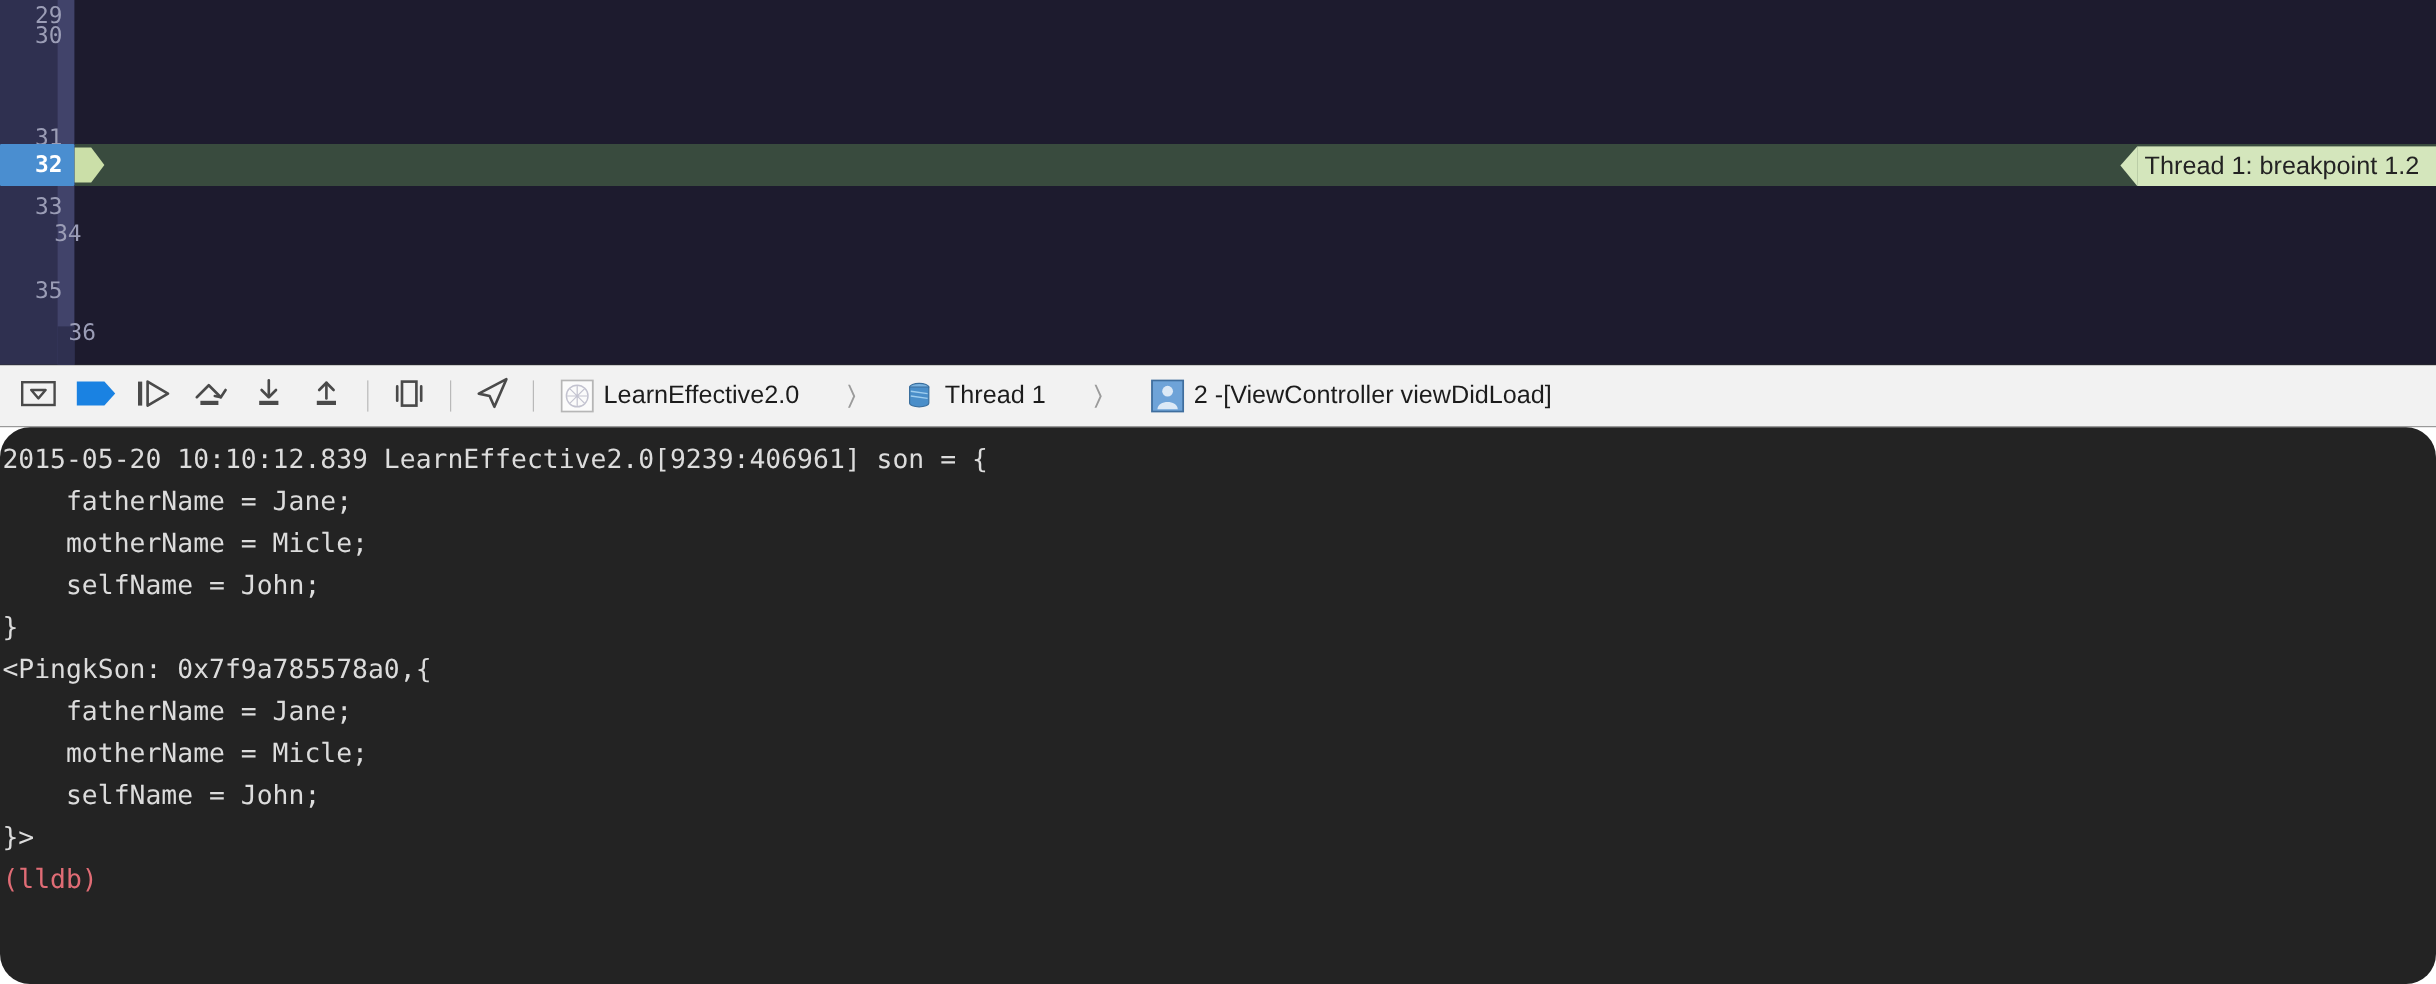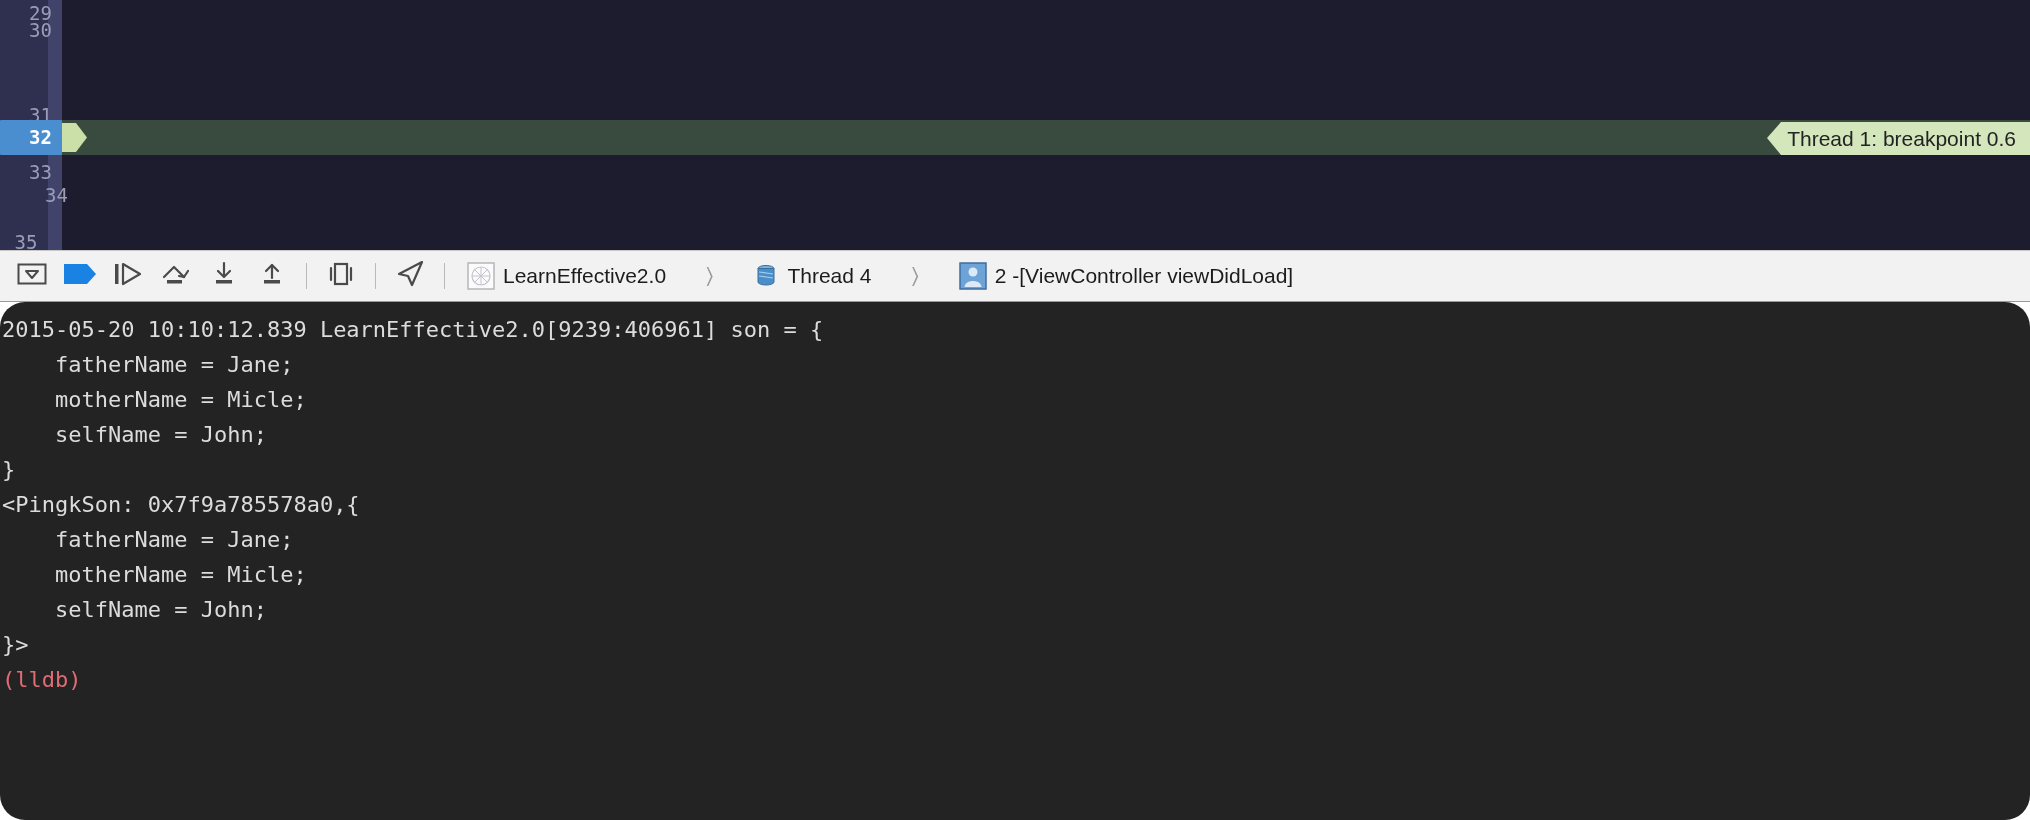--- a/index.html
+++ b/index.html
@@ -19,21 +19,21 @@
     width: 2030px;
     height: 820px;
     display: flex;
     flex-direction: column;
     position: relative;
   }
 
   
   .editor {
     position: relative;
-    height: 250px;
+    height: 304px;
     background: #000000;
     display: flex;
     overflow: hidden;
     flex: none;
   }
 
   .gutter {
     width: 62px;
     flex: none;
     background: #2f3050;
@@ -241,21 +241,21 @@
 
       <div class="hl-row" style="top:120px;"></div>
     </div>
 
     <div class="ln" style="top:-4px;">29</div>
     <div class="ln" style="top:13px;">30</div>
     <div class="ln" style="top:86px;margin-top:12px;">31</div>
     <div class="ln active" style="top:120px;">32</div>
     <div class="ln" style="top:155px;">33</div>
     <div class="ln" style="top:178px;margin-left:16px;">34</div>
-    <div class="ln" style="top:225px;text-align:center;">35</div>
+    <div class="ln" style="top:225px;">35</div>
     <div class="ln" style="top:260px;margin-left:28px;">36</div>
 
     <div class="pc-arrow" style="left:62px; top:120px;">
       <svg width="26" height="35" viewBox="0 0 26 35">
         <path d="M0 3 L14 3 L25 17.5 L14 32 L0 32 Z" fill="#cbdfa8"></path>
       </svg>
     </div>
 
     <div class="code-line" style="top:13px; left:62px; padding-left:60px;"><span class="s-cls">PingkSon</span><span class="s-plain"> * son = [[</span><span class="s-cls">PingkSon</span><span class="s-plain"> alloc] </span><span class="s-meth">initWithSelfName:</span><span class="s-str">@"John"</span><span class="s-plain"> </span><span class="s-meth">andFatherName:</span><span class="s-str">@"Jane"</span></div>
 
@@ -264,21 +264,21 @@
     <div class="code-line" style="top:85px; left:62px; padding-left:60px;"><span class="s-fn">NSLog(</span><span class="s-str">@"son = %@"</span><span class="s-plain">,son);</span></div>
 
     <div class="code-line" style="top:120px; left:62px; padding-left:8px; z-index:2;"><span class="s-plain">}</span></div>
 
     <div class="code-line" style="top:225px; left:62px; padding-left:4px;"><span class="s-key">@end</span></div>
 
     <div class="caret" style="left:88px; top:190px;"></div>
 
     <div class="callout" style="top:122px;">
       <div class="callout-tail"></div>
-      <div class="callout-body">Thread 1: breakpoint 0.6</div>
+      <div class="callout-body">Thread 1: breakpoint 1.2</div>
     </div>
   </div>
 
   <div class="toolbar">
 
     <div class="tb-btn">
       <span>
         <svg width="30" height="24" viewBox="0 0 30 24">
           <rect x="1.5" y="2.5" width="27" height="19" fill="none" stroke="#4a4a4a" stroke-width="2"></rect>
           <path d="M9 9 L21 9 L15 16 Z" fill="none" stroke="#4a4a4a" stroke-width="2" stroke-linejoin="round"></path>
@@ -372,21 +372,21 @@
       <span class="crumb-sep">〉</span>
 
       <div class="crumb">
         <span class="crumb-ico">
           <svg width="26" height="26" viewBox="0 0 26 26">
             <ellipse cx="13" cy="5.5" rx="8" ry="3" fill="#7ab3e0" stroke="#3a6f9e" stroke-width="1"></ellipse>
             <path d="M5 5.5 L5 19 A8 3 0 0 0 21 19 L21 5.5 Z" fill="#4a8ec9" stroke="#3a6f9e" stroke-width="1"></path>
             <path d="M6 9 L20 11 M6 13 L20 15" stroke="#9ecdee" stroke-width="1.2"></path>
           </svg>
         </span>
-        <span>Thread 4</span>
+        <span>Thread 1</span>
       </div>
 
       <span class="crumb-sep">〉</span>
 
       <div class="crumb">
         <span class="crumb-ico">
           <svg width="28" height="28" viewBox="0 0 28 28">
             <rect x="1" y="1" width="26" height="26" fill="#6ea3d8" stroke="#3f6e9e" stroke-width="1.5"></rect>
             <circle cx="14" cy="10" r="4.5" fill="#dce9f6"></circle>
             <path d="M5.5 25 C6 17 22 17 22.5 25 Z" fill="#dce9f6"></path>

